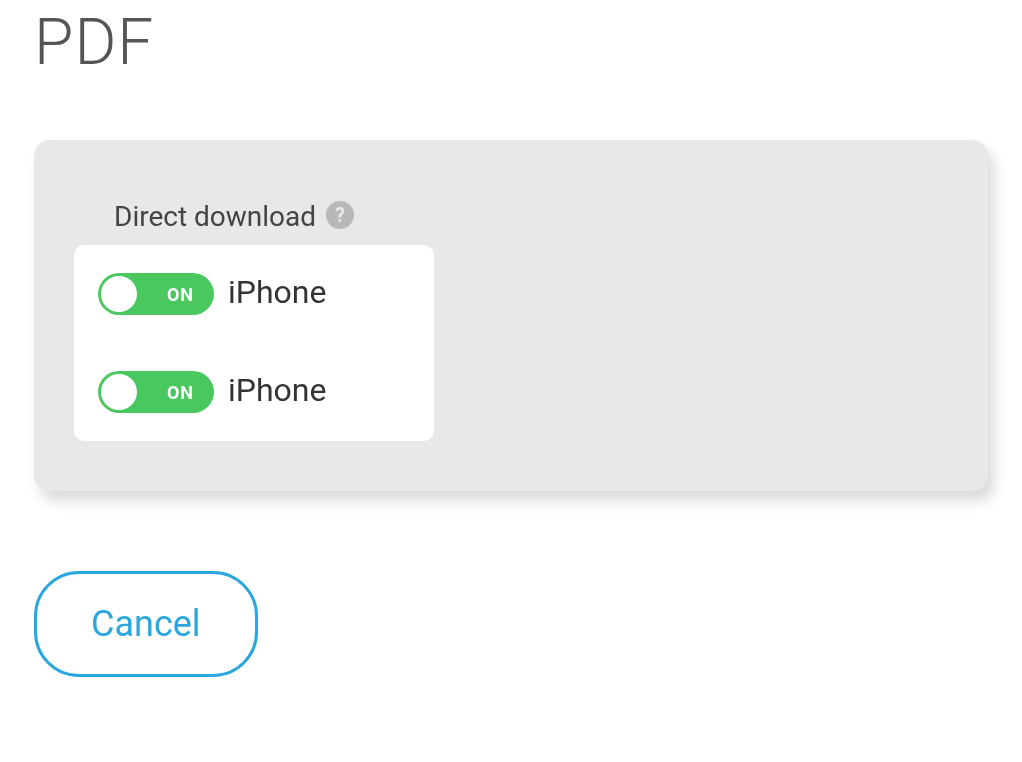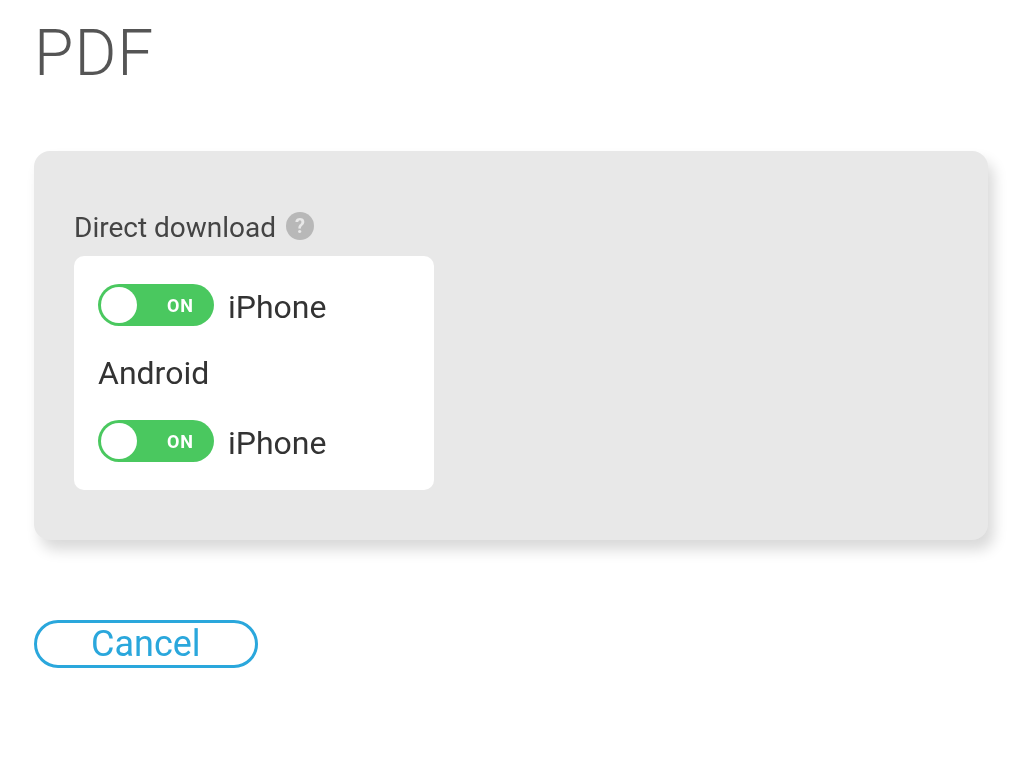--- a/index.html
+++ b/index.html
@@ -9,41 +9,42 @@
       width: 1022px;
       height: 762px;
       padding: 0;
       position: relative;
     }
     .page-title {
       font-size: 64px;
       font-weight: 300;
       color: #555;
       margin-left: 34px;
-      margin-top: 16px;
+      margin-top: 5px;
       letter-spacing: 1px;
     }
     .card {
       background: #e8e8e8;
       border-radius: 16px;
       margin: 60px 34px 0 34px;
       padding: 60px 0 50px 40px;
       box-shadow: 6px 10px 14px rgba(0,0,0,0.15);
     }
     .section-label-row {
       display: flex;
       align-items: center;
       gap: 10px;
       margin-left: 0;
       margin-bottom: 12px;
     }
     .section-label {
       font-size: 28px;
       font-weight: 400;
       color: #444;
+      margin-left: 40px;
     }
     .help-icon {
       width: 28px;
       height: 28px;
       border-radius: 50%;
       background: #b8b8b8;
       display: flex;
       align-items: center;
       justify-content: center;
       color: #e8e8e8;
@@ -53,21 +54,21 @@
       top: -2px;
     }
     .toggle-panel {
       background: #fff;
       border-radius: 10px;
       width: 360px;
       padding: 28px 24px;
     }
     .toggle-row {
       display: flex;
-      align-items: flex-end;
+      align-items: flex-start;
       gap: 14px;
       margin-bottom: 28px;
     }
     .toggle-row:last-child { margin-bottom: 0; }
     .toggle-label {
       font-size: 32px;
       color: #333;
       font-weight: 400;
     }
     .toggle {
@@ -127,21 +128,21 @@
       font-family: inherit;
     }
     .btn-primary {
       background: #2aa7dc;
       color: #fff;
     }
     .btn-secondary {
       background: #fff;
       color: #2aa7dc;
       border: 3px solid #2aa7dc;
-      padding: 0 54px;
+      padding: 29px 54px;
     }
   </style>
 </head>
 <body>
 
 <h1 class="page-title">PDF</h1>
 
 <div class="card">
   <div class="section-label-row">
     <span class="section-label">Direct download</span>
@@ -151,21 +152,20 @@
 
     <div class="toggle-row">
       <div class="toggle on">
         <span class="toggle-knob"></span>
         <span class="toggle-text">ON</span>
       </div>
       <span class="toggle-label">iPhone</span>
     </div>
 
     <div class="toggle-row">
-      <span class="toggle-label">Android</span>
     </div>
 
     <div class="toggle-row">
       <div class="toggle on">
         <span class="toggle-knob"></span>
         <span class="toggle-text">ON</span>
       </div>
       <span class="toggle-label">iPhone</span>
     </div>
 

